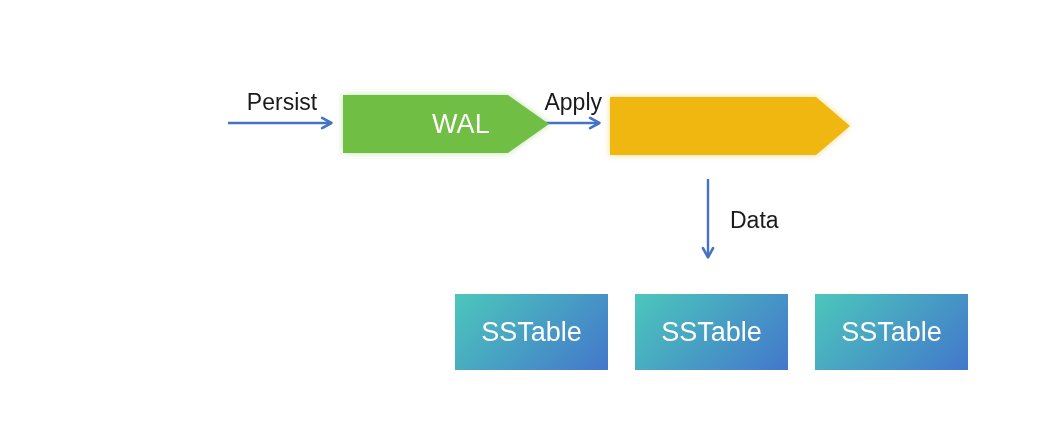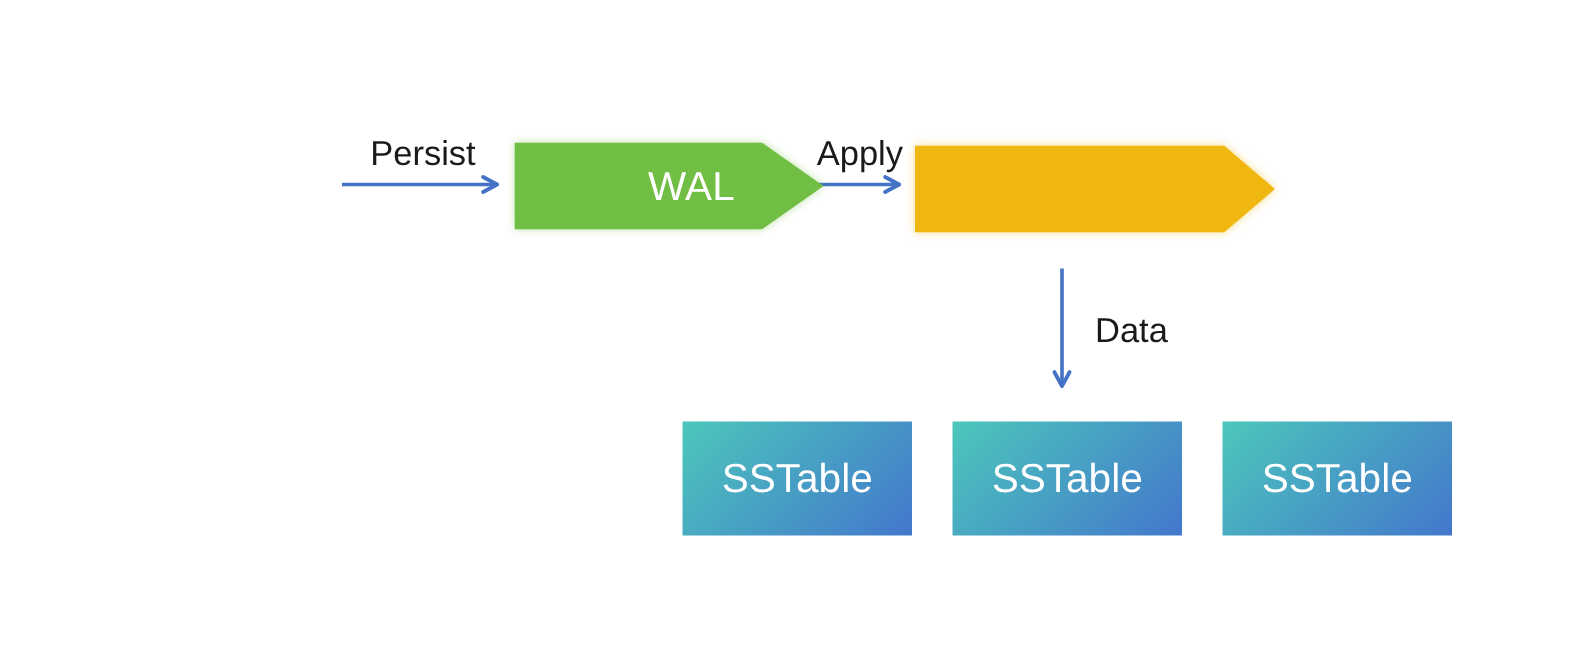--- a/index.html
+++ b/index.html
@@ -74,21 +74,21 @@
     line-height: 28px;
     white-space: nowrap;
   }
   .edge-label-persist { left: 228px; top: 88px; width: 108px; text-align: center; }
   .edge-label-apply   { left: 502px; top: 88px; width: 100px; text-align: right; }
   .edge-label-flush   { left: 730px; top: 206px; width: 90px; text-align: left; }
 
   
   .sstable {
     position: absolute;
-    top: 281px;
+    top: 294px;
     width: 153px;
     height: 76px;
     display: flex;
     align-items: center;
     justify-content: center;
     background: linear-gradient(135deg, var(--sstable-start, #4CC7BB) 0%, var(--sstable-end, #4377CC) 100%);
   }
   .sstable-1 { left: 455px; }
   .sstable-2 { left: 635px; }
   .sstable-3 { left: 815px; }

